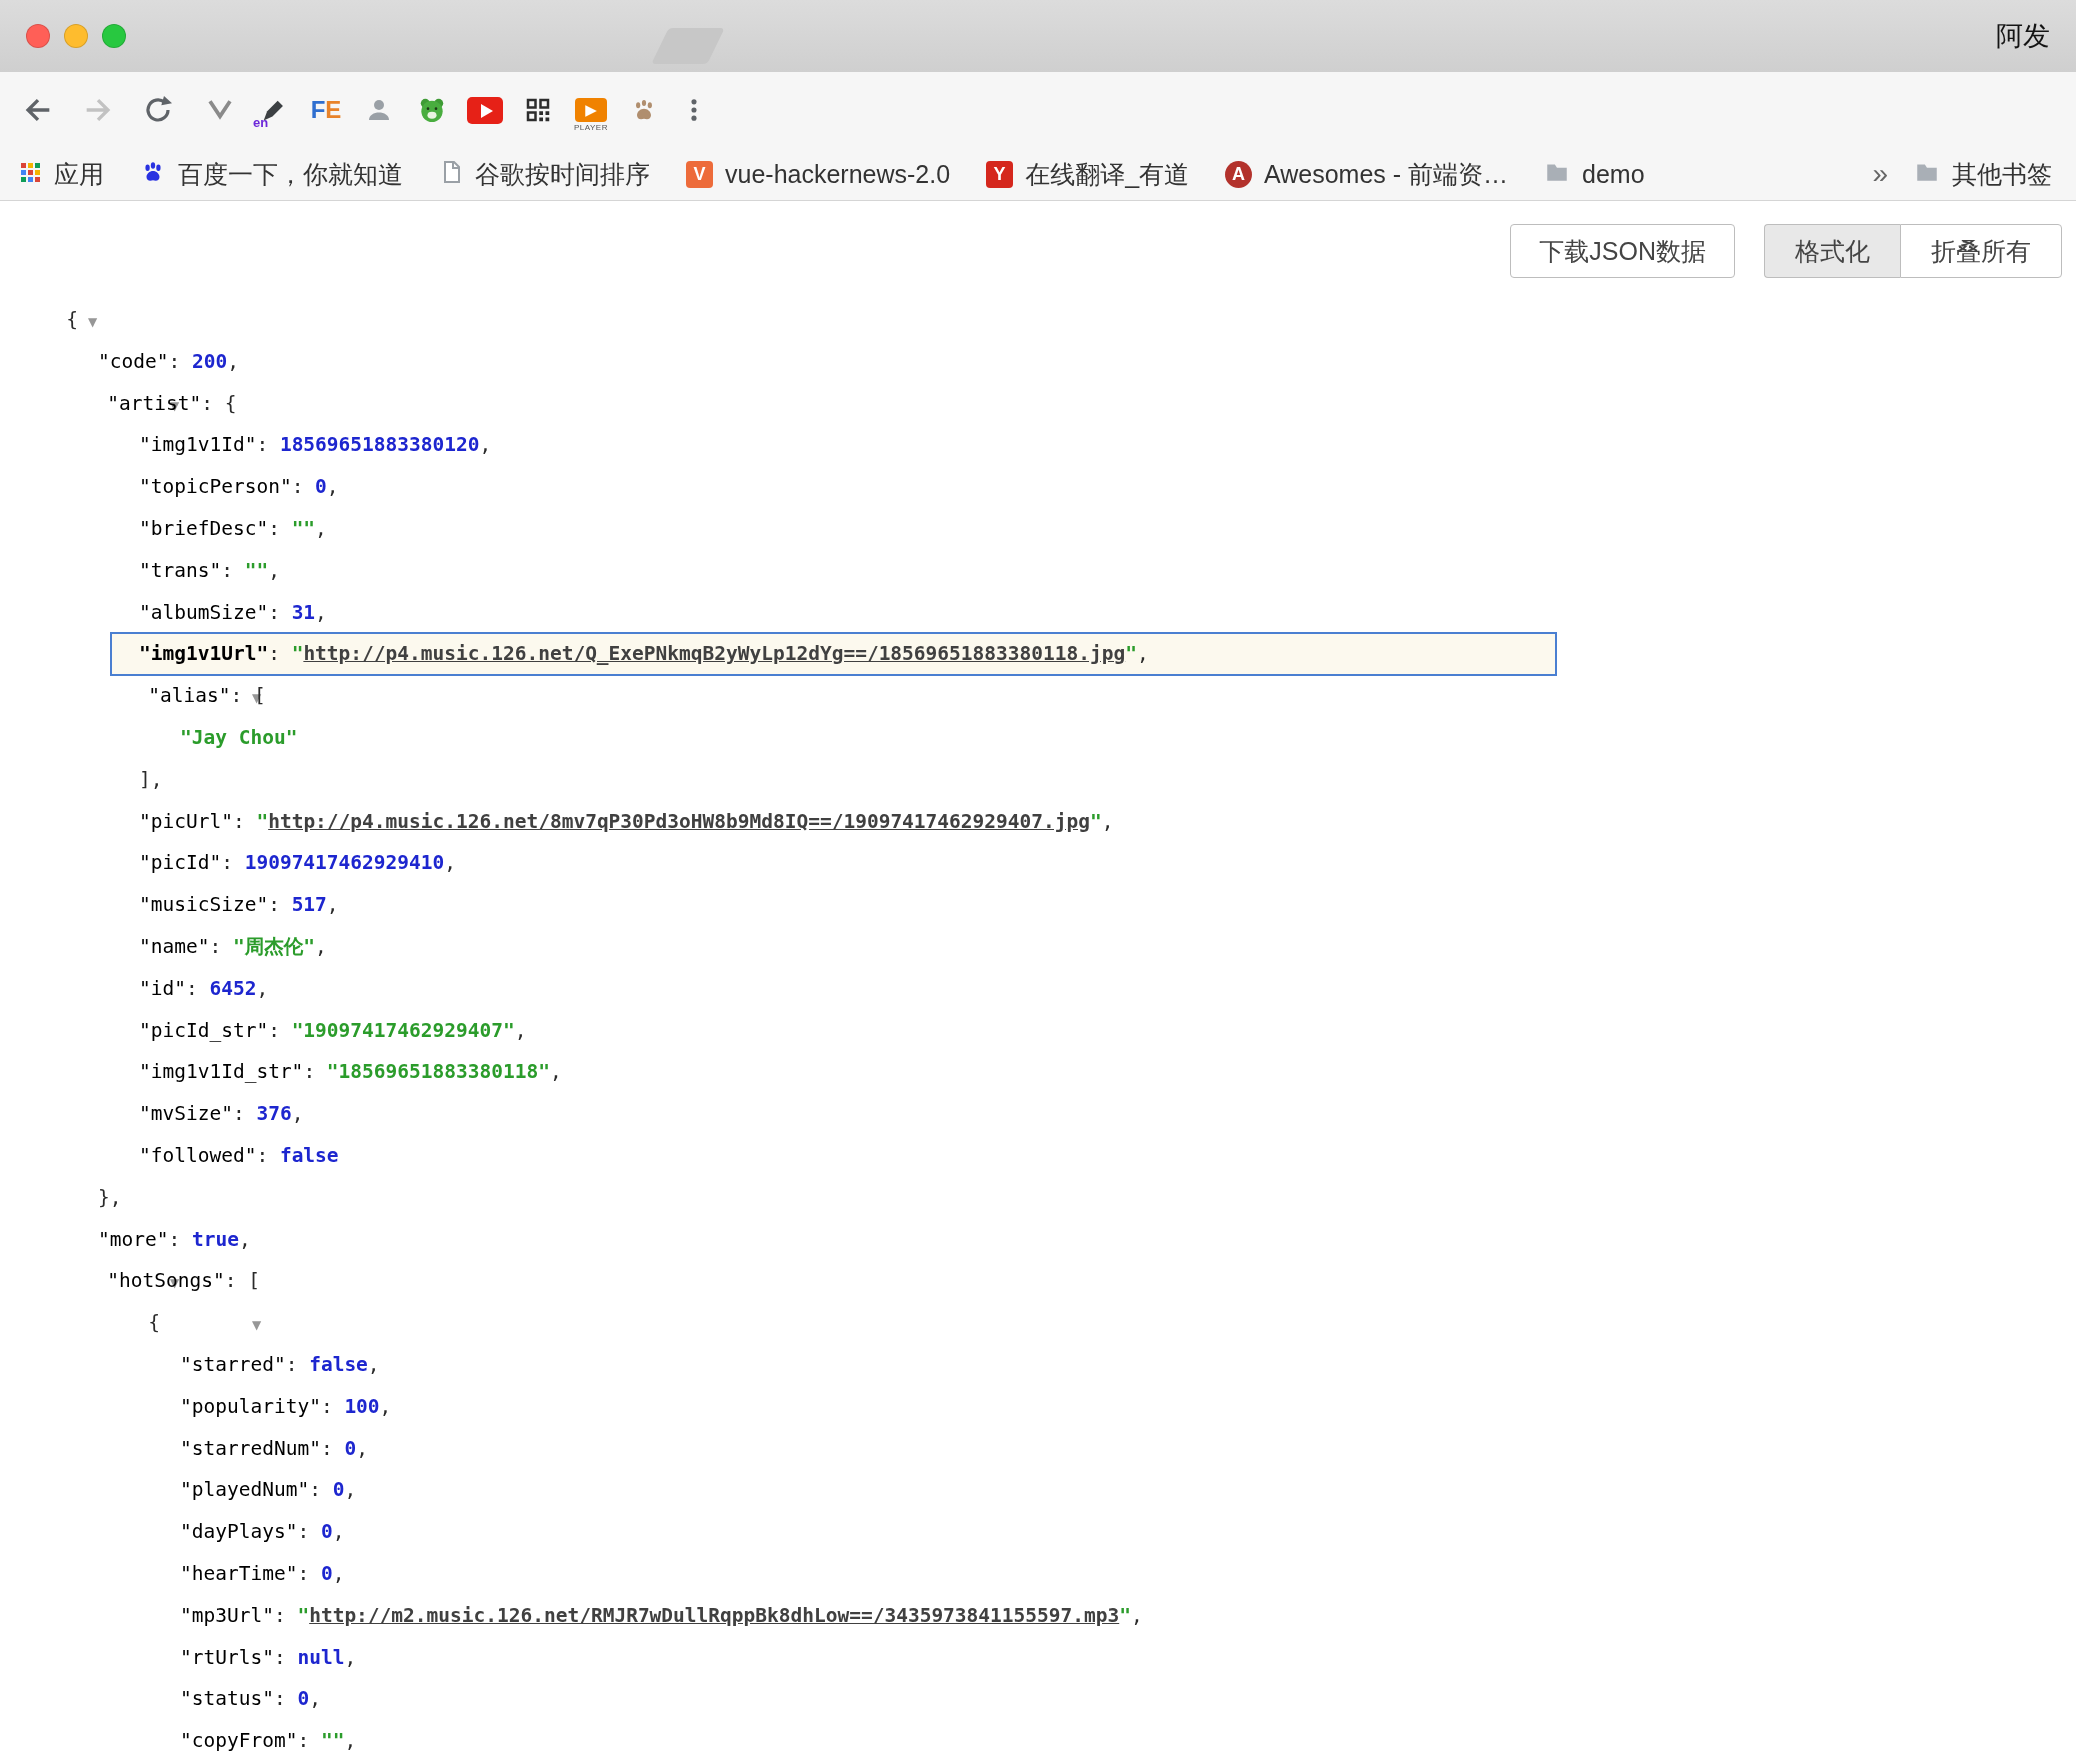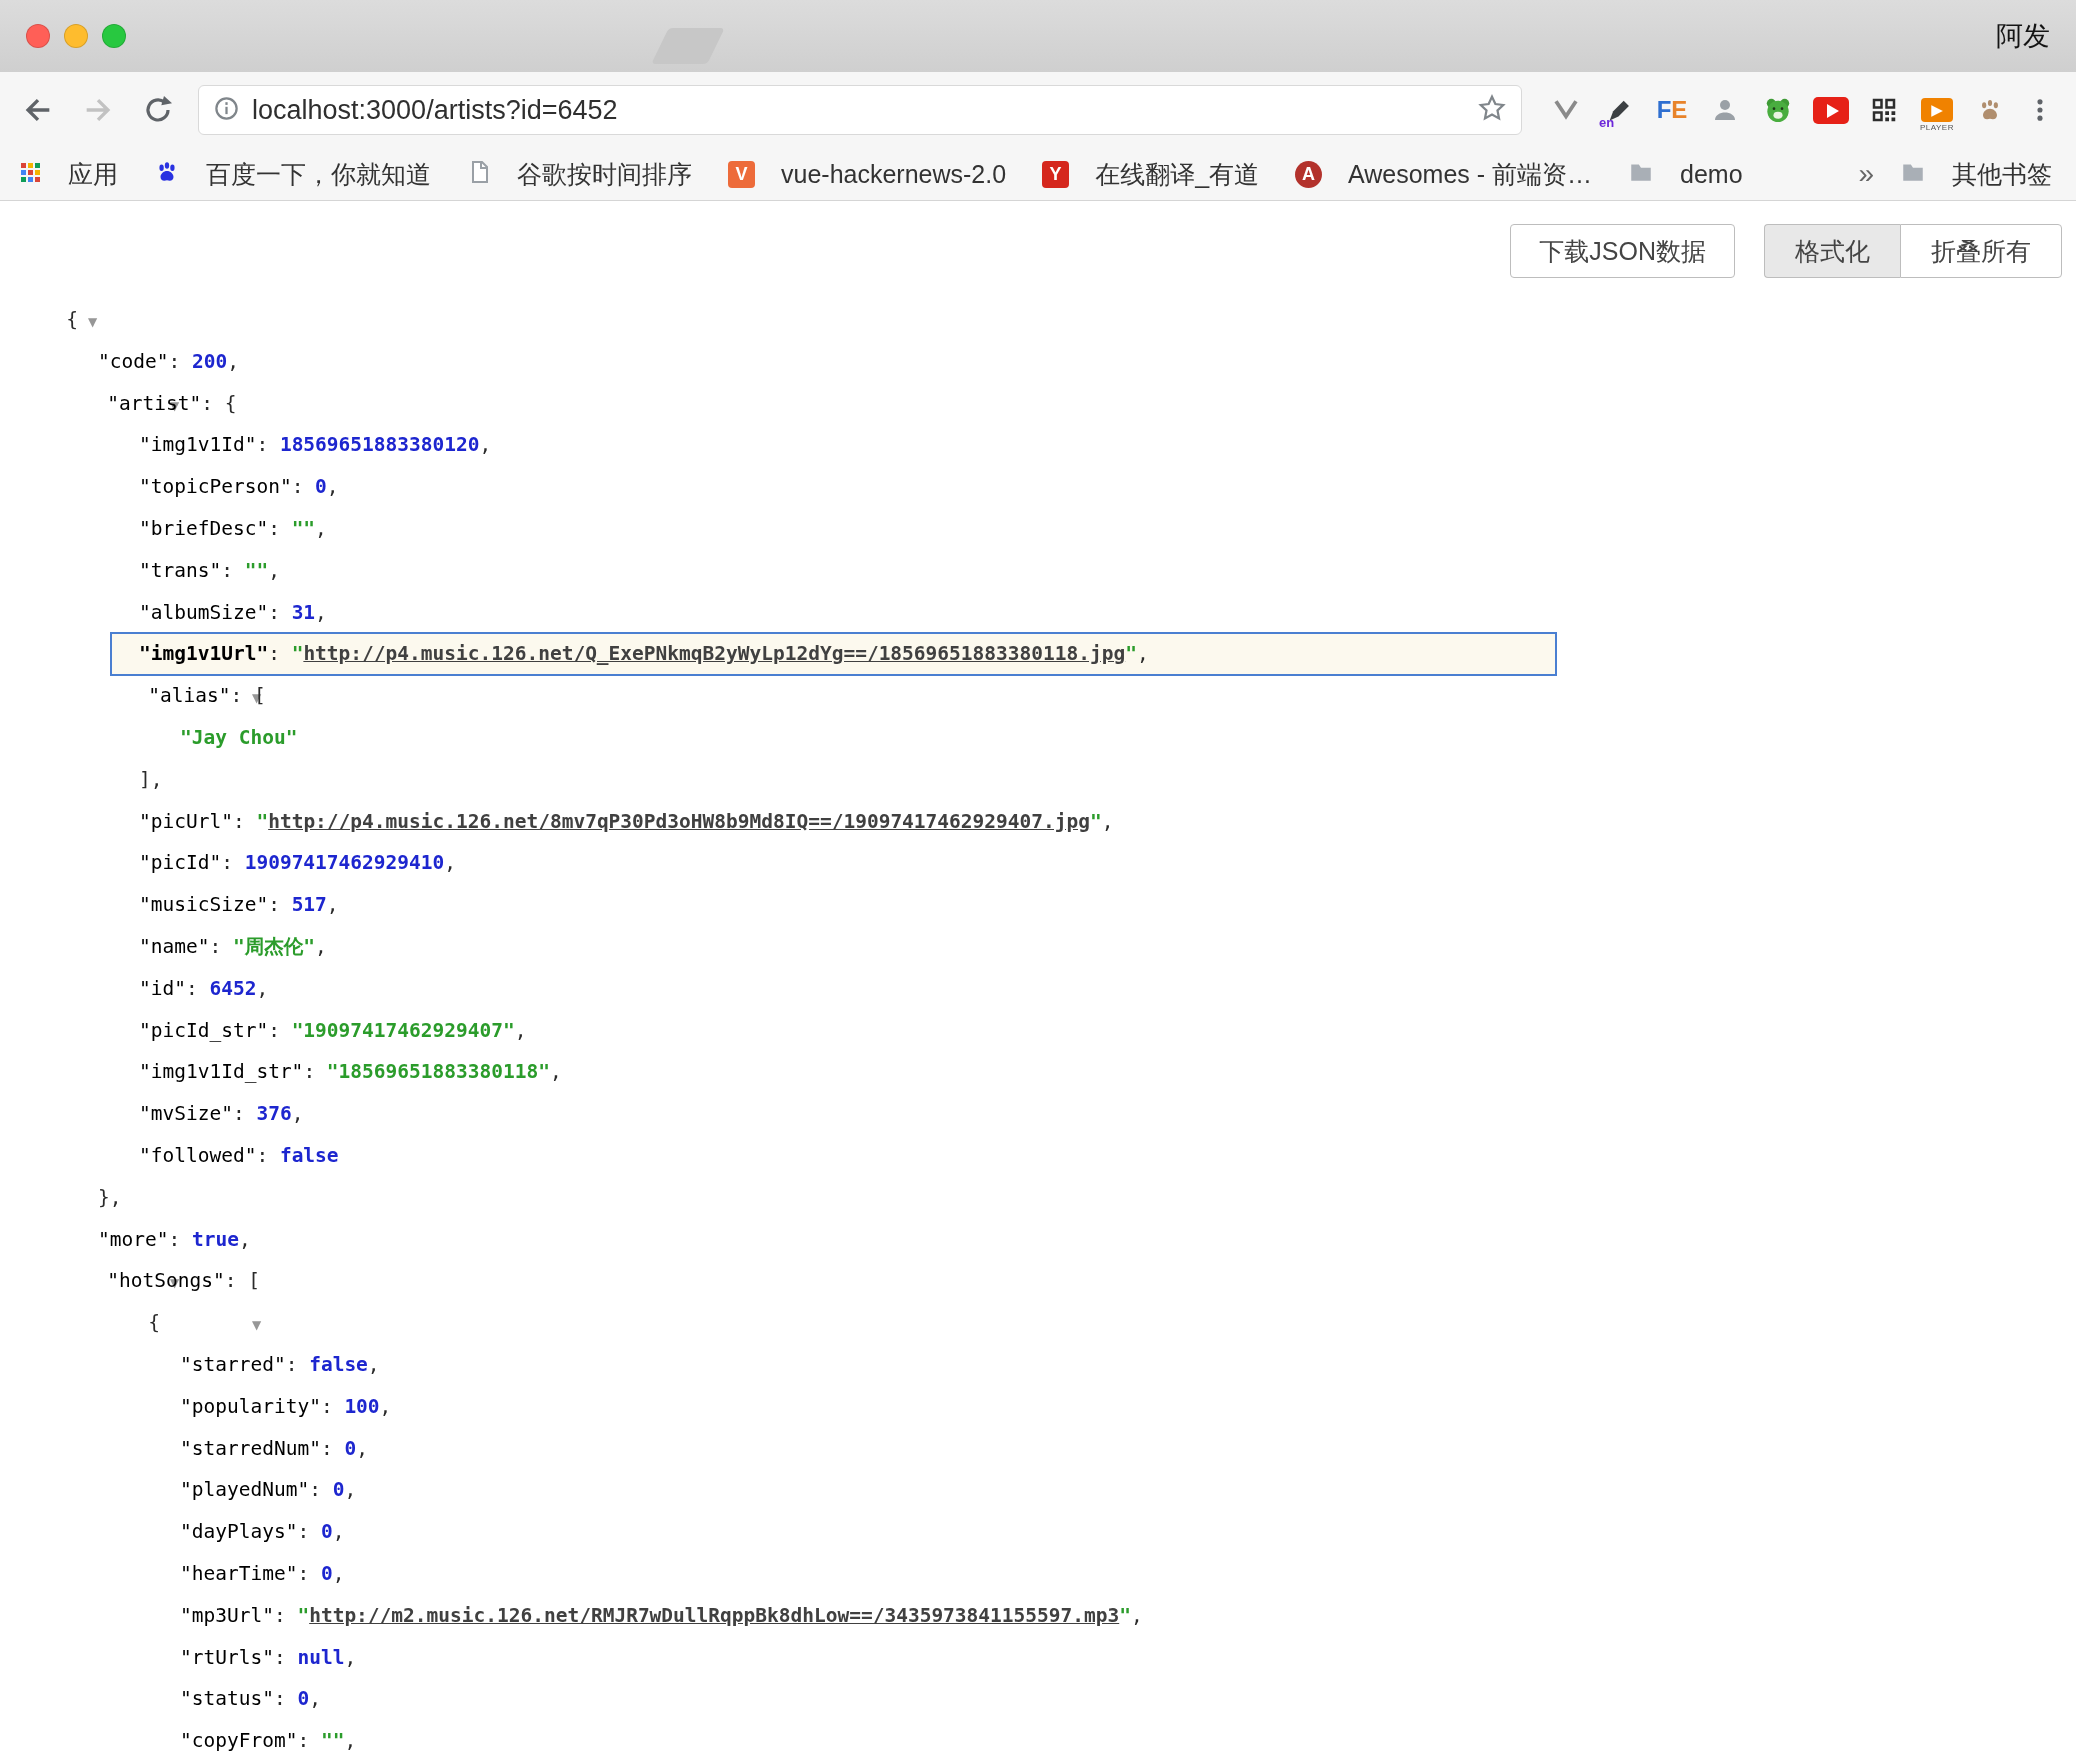--- a/index.html
+++ b/index.html
@@ -42,21 +42,21 @@
     font-size:15px; text-align:center; line-height:24px; }
   .player-label { position:absolute; bottom:-2px; left:0; right:0; text-align:center;
     font-size:8px; color:#555; letter-spacing:.5px; }
   .en-badge { position:absolute; left:-2px; bottom:0px; font-size:13px; font-weight:bold; color:#6d28d9;
     background:rgba(255,255,255,.0); }
   .menu-dots { margin-left:14px; margin-right:18px; }
 
   
   .bookmarks { position:absolute; top:148px; left:0; right:0; height:53px; background:#f6f6f6;
     border-bottom:1px solid #d5d5d5; display:flex; align-items:center; padding-left:18px; }
-  .bm { display:flex; align-items:center; gap:26px; margin-right:36px; cursor:default;text-align:center; }
+  .bm { display:flex; align-items:center; gap:12px; margin-right:36px; cursor:default;text-align:center; }
   .bm-label { font-size:25px; color:#333; white-space:nowrap; }
   .glyph-box { width:27px; height:27px; border-radius:4px; color:#fff; font-weight:bold;
     font-size:18px; display:flex; align-items:center; justify-content:center; }
   .glyph-vue { background:#ed6b3a; }
   .glyph-yd { background:#d5271d; }
   .glyph-aw { background:#b3322c; border-radius:50%; }
   .bm-right { position:absolute; right:16px; top:0; height:52px; display:flex; align-items:center; gap:26px; }
   .chev { font-size:28px; color:#666; }
 
   
@@ -111,35 +111,20 @@
       <svg width="34" height="34" viewBox="0 0 24 24">
           <path d="M4 12h14M12 5l7 7-7 7" fill="none" stroke="#c2c2c2" stroke-width="2.4"></path>
         </svg>
     </span>
     <span class="nav-icon nav-reload">
       <svg width="32" height="32" viewBox="0 0 24 24">
           <path d="M19.5 12a7.5 7.5 0 1 1-2.6-5.7" fill="none" stroke="#5f6368" stroke-width="2.4"></path>
           <polygon points="16.5,1.5 22.5,7 14.5,8.5" fill="#5f6368"></polygon>
         </svg>
     </span>
-    <div class="omnibox">
-      <span>
-        <svg width="27" height="27" viewBox="0 0 24 24">
-            <circle cx="12" cy="12" r="9" fill="none" stroke="#80868b" stroke-width="2"></circle>
-            <rect x="11" y="10.5" width="2" height="6.5" fill="#80868b"></rect>
-            <rect x="11" y="6.4" width="2" height="2.4" fill="#80868b"></rect>
-          </svg>
-      </span>
-      <span class="omni-url">localhost:3000/artists?id=6452</span>
-      <span>
-        <svg width="30" height="30" viewBox="0 0 24 24">
-            <path d="M12 3l2.7 5.8 6.3.8-4.6 4.4 1.2 6.3L12 17.2 6.4 20.3l1.2-6.3L3 9.6l6.3-.8z" fill="none" stroke="#80868b" stroke-width="1.8"></path>
-          </svg>
-      </span>
-    </div>
     <div class="ext-row">
       <span class="ext">
         <svg width="30" height="30" viewBox="0 0 24 24">
             <path d="M4 5l8 12 8-12" fill="none" stroke="#8a8a8a" stroke-width="3"></path>
           </svg>
       </span>
       <span class="ext">
         <svg width="28" height="28" viewBox="0 0 24 24">
             <path d="M4 21l3-8 9-9 4.5 4.5-9 9z" fill="#3c4043"></path>
           </svg>

